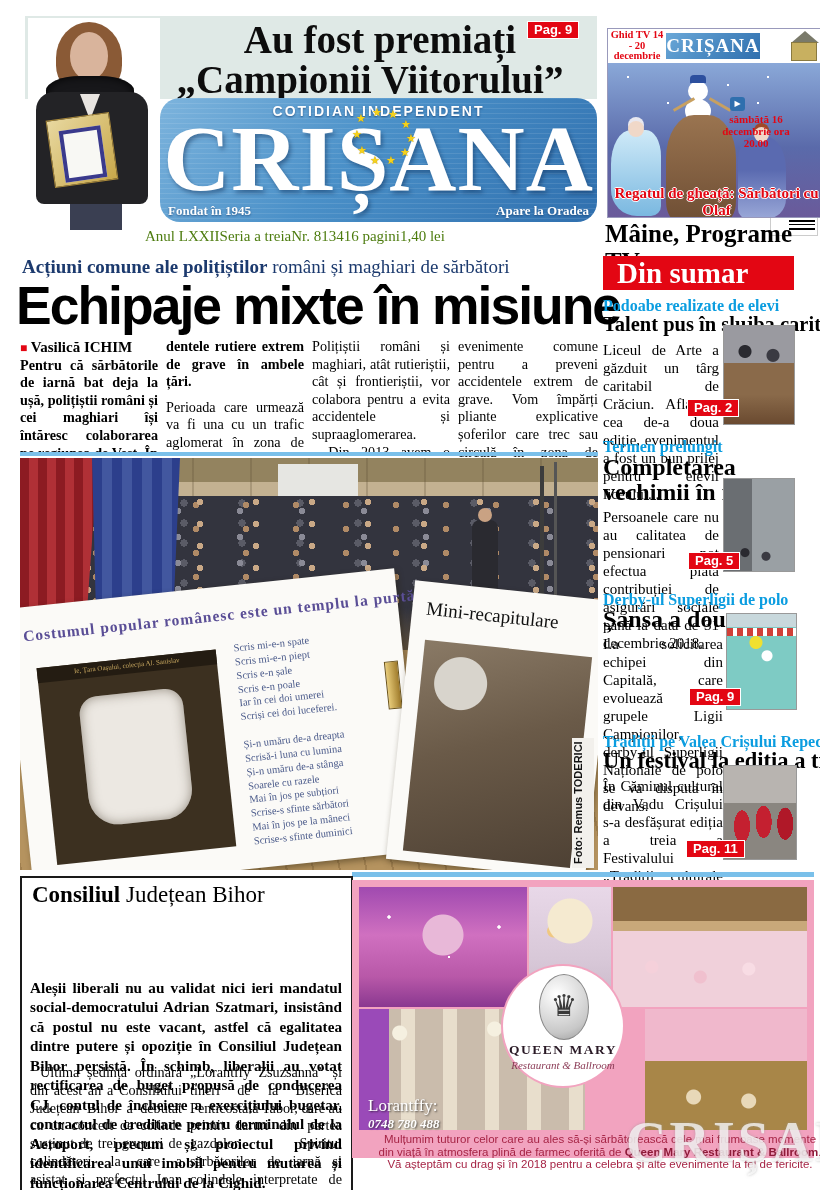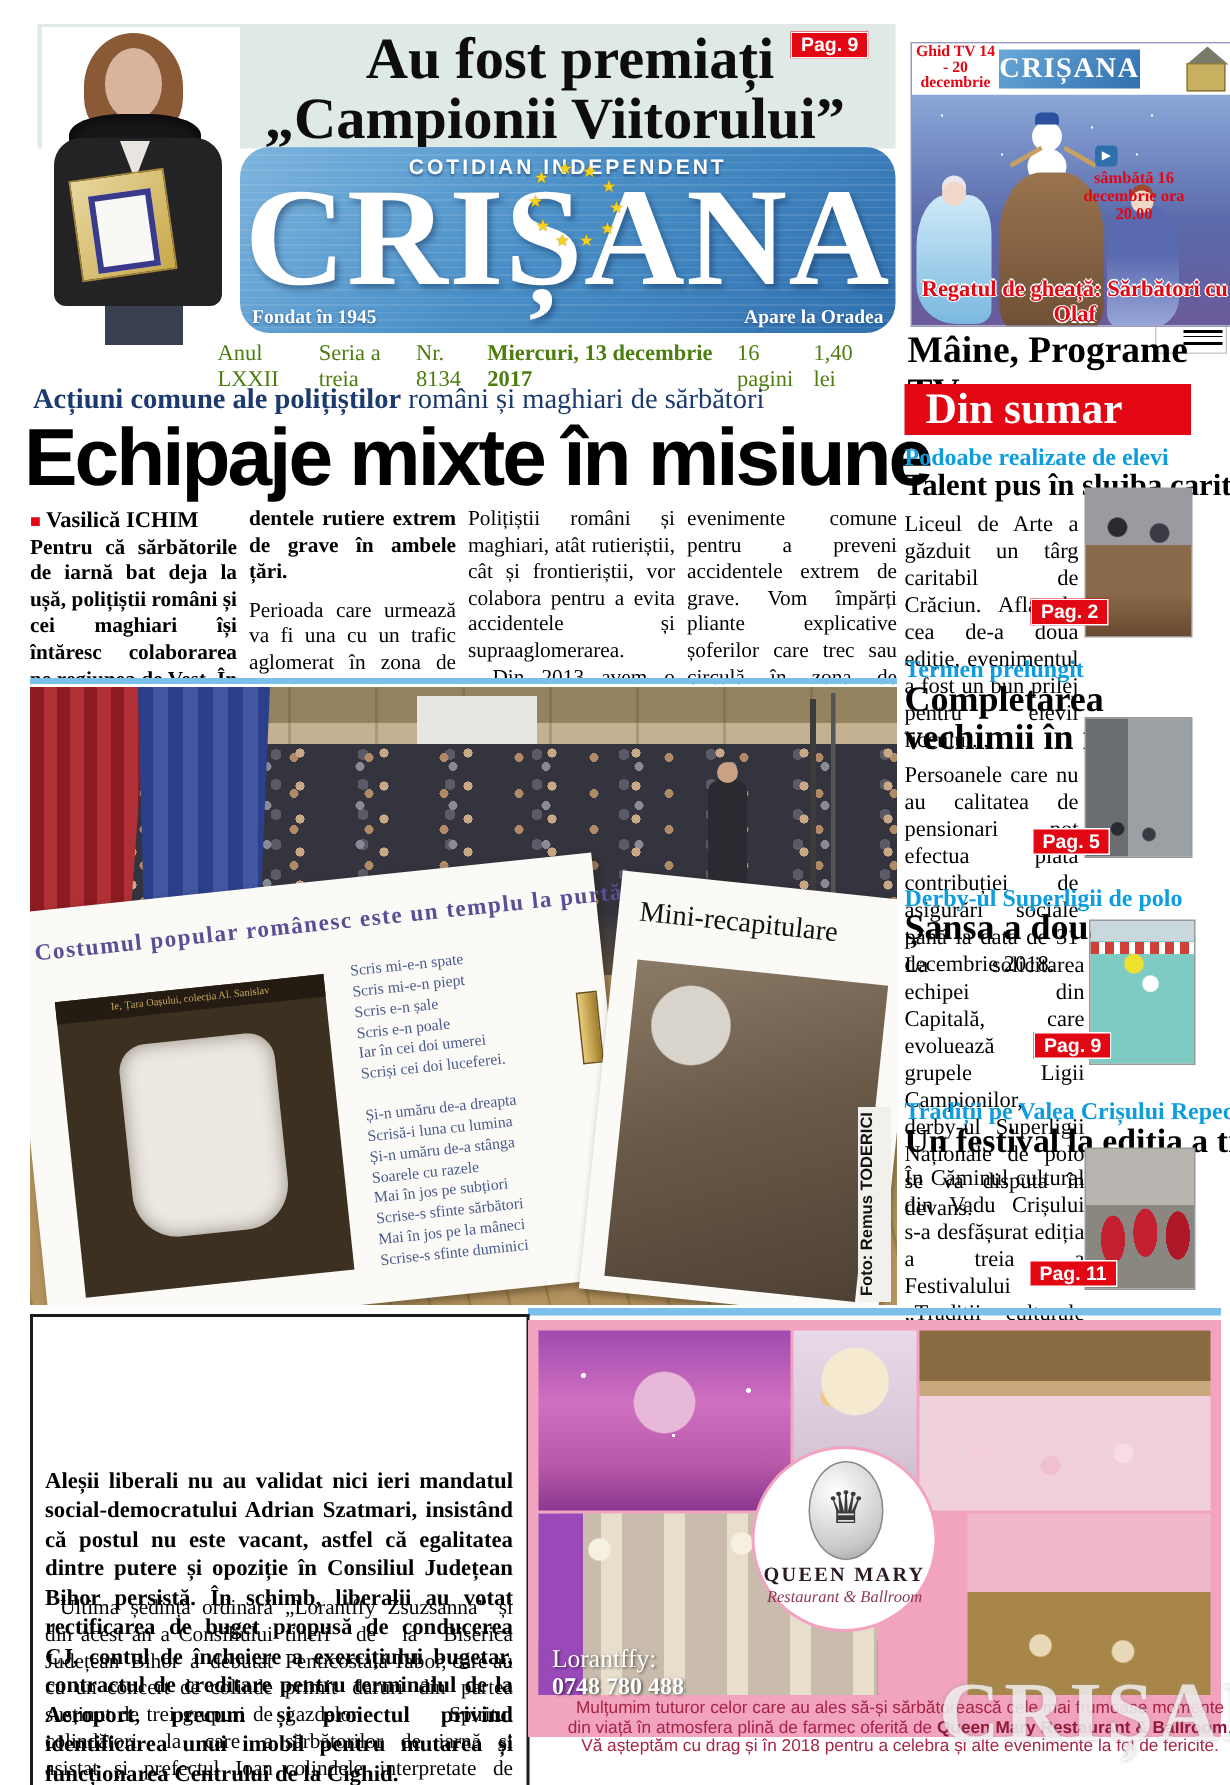--- a/index.html
+++ b/index.html
@@ -226,21 +226,20 @@
 
   <div class="abs barcode">
     <div class="bars"></div>
     <span class="bcnum">5 948991 350105</span>
   </div>
 
   <div class="abs infoline">
     <span>Anul LXXII</span>
     <span>Seria a treia</span>
     <span>Nr. 8134</span>
-    <span style="font-weight:bold;">Miercuri, 13 decembrie 2017</span>
     <span>16 pagini</span>
     <span>1,40 lei</span>
   </div>
 
   <div class="abs tvbox">
     <div class="tvhead">
       <div class="tvguide">Ghid TV 14 - 20 decembrie</div>
       <div class="tvlogo serif">CRIȘANA</div>
       <div class="tvhouse-roof"></div>
       <div class="tvhouse-body"></div>
@@ -358,20 +357,21 @@
 
   <div class="sb-kicker" style="left:603px;top:733px;">Tradiții pe Valea Crișului Repede</div>
   <div class="sb-head" style="left:603px;top:749px;font-size:22.5px;white-space:nowrap;">Un festival la ediția a treia</div>
   <div class="sb-body jtext" style="left:603px;top:777px;width:120px;height:92px;">În Căminul cultural din Vadu Crișului s-a desfășurat ediția a treia a Festivalului „Tradiții culturale pe Valea Crișului Repede”.</div>
   <div class="sb-img" style="left:723px;top:765px;width:72px;height:93px;background:radial-gradient(ellipse 10px 20px at 25% 65%,#c42030 0 80%,transparent 81%),radial-gradient(ellipse 10px 20px at 55% 60%,#c42030 0 80%,transparent 81%),radial-gradient(ellipse 10px 20px at 85% 62%,#b01828 0 80%,transparent 81%),linear-gradient(180deg,#b8b4b0 0 40%,#8a8680 40% 100%);"></div>
   <div class="badge" style="position:absolute;left:686px;top:840px;">Pag. 11</div>
 
   <div class="abs blueline" style="left:352px;top:872px;width:462px;height:5px;"></div>
 
   <div class="abs council">
+    <div class="c-kicker"><span style="font-weight:bold;">Consiliul</span><span> Județean Bihor</span></div>
     <div class="c-lead jtext">Aleșii liberali nu au validat nici ieri mandatul social-democratului Adrian Szatmari, insistând că postul nu este vacant, astfel că egalitatea dintre putere și opoziție în Consiliul Județean Bihor persistă. În schimb, liberalii au votat rectificarea de buget propusă de conducerea CJ, contul de încheiere a exercițiului bugetar, contractul de creditare pentru terminalul de la Aeroport, precum și proiectul privind identificarea unui imobil pentru mutarea și funcționarea Centrului de la Cighid.</div>
     <div class="c-col jtext" style="left:8px;"><span style="display:inline-block;width:10px;"></span><span>Ultima ședință ordinară din acest an a Consiliului Județean Bihor a debutat cu un concert de colinde susținut de trei grupuri de colindători, la care a asistat și prefectul Ioan Mihaiu. Pe rând, lângă bradul împodobit în sala de ședințe au cântat elevi ai Școlii Gimnaziale nr. 1 Bulz, elevi ai Liceului Reformat</span></div>
     <div class="c-col jtext" style="left:168px;">
       <span>„Lorantffy Zsuzsanna” și tineri de la Biserica Penticostală Tabor, care au primit daruri din partea gazdelor. Spiritul sărbătorilor de iarnă și colindele interpretate de grupurile de copii nu au schimbat, însă, situația din Consiliul Județean. Primul punct pe ordinea de zi a ședinței a fost...</span>
       
     </div>
   </div>
 
   <div class="abs ad">
     <div class="adphoto ph-candy" style="left:7px;top:7px;width:168px;height:120px;"></div>
@@ -381,20 +381,20 @@
     <div class="adphoto ph-gold" style="left:293px;top:129px;width:162px;height:121px;"></div>
     <div class="qcircle">
       <div class="qoval">
           <div class="qcrown">♛</div>
         </div>
       <div class="qname">QUEEN MARY</div>
       <div class="qsub">Restaurant &amp; Ballroom</div>
     </div>
     <div class="rezerv">
       <div style="font-size:17px;">Lorantffy:</div>
-      <div style="font-size:16px;font-weight:bold;">0748 780 488</div>
+      <div style="font-size:13px;font-weight:bold;font-style:italic;">0748 780 488</div>
     </div>
     <div class="adstrip"><span>Mulțumim tuturor celor care au ales să-și sărbătorească cele mai frumoase momente din viață în atmosfera plină de farmec oferită de </span><b>Queen Mary Restaurant &amp; Ballroom</b><span>. Vă așteptăm cu drag și în 2018 pentru a celebra și alte evenimente la fel de fericite.</span></div>
   </div>
 
   <div class="abs watermark">CRIȘANA</div>
 
 </div>
 
 </body></html>

